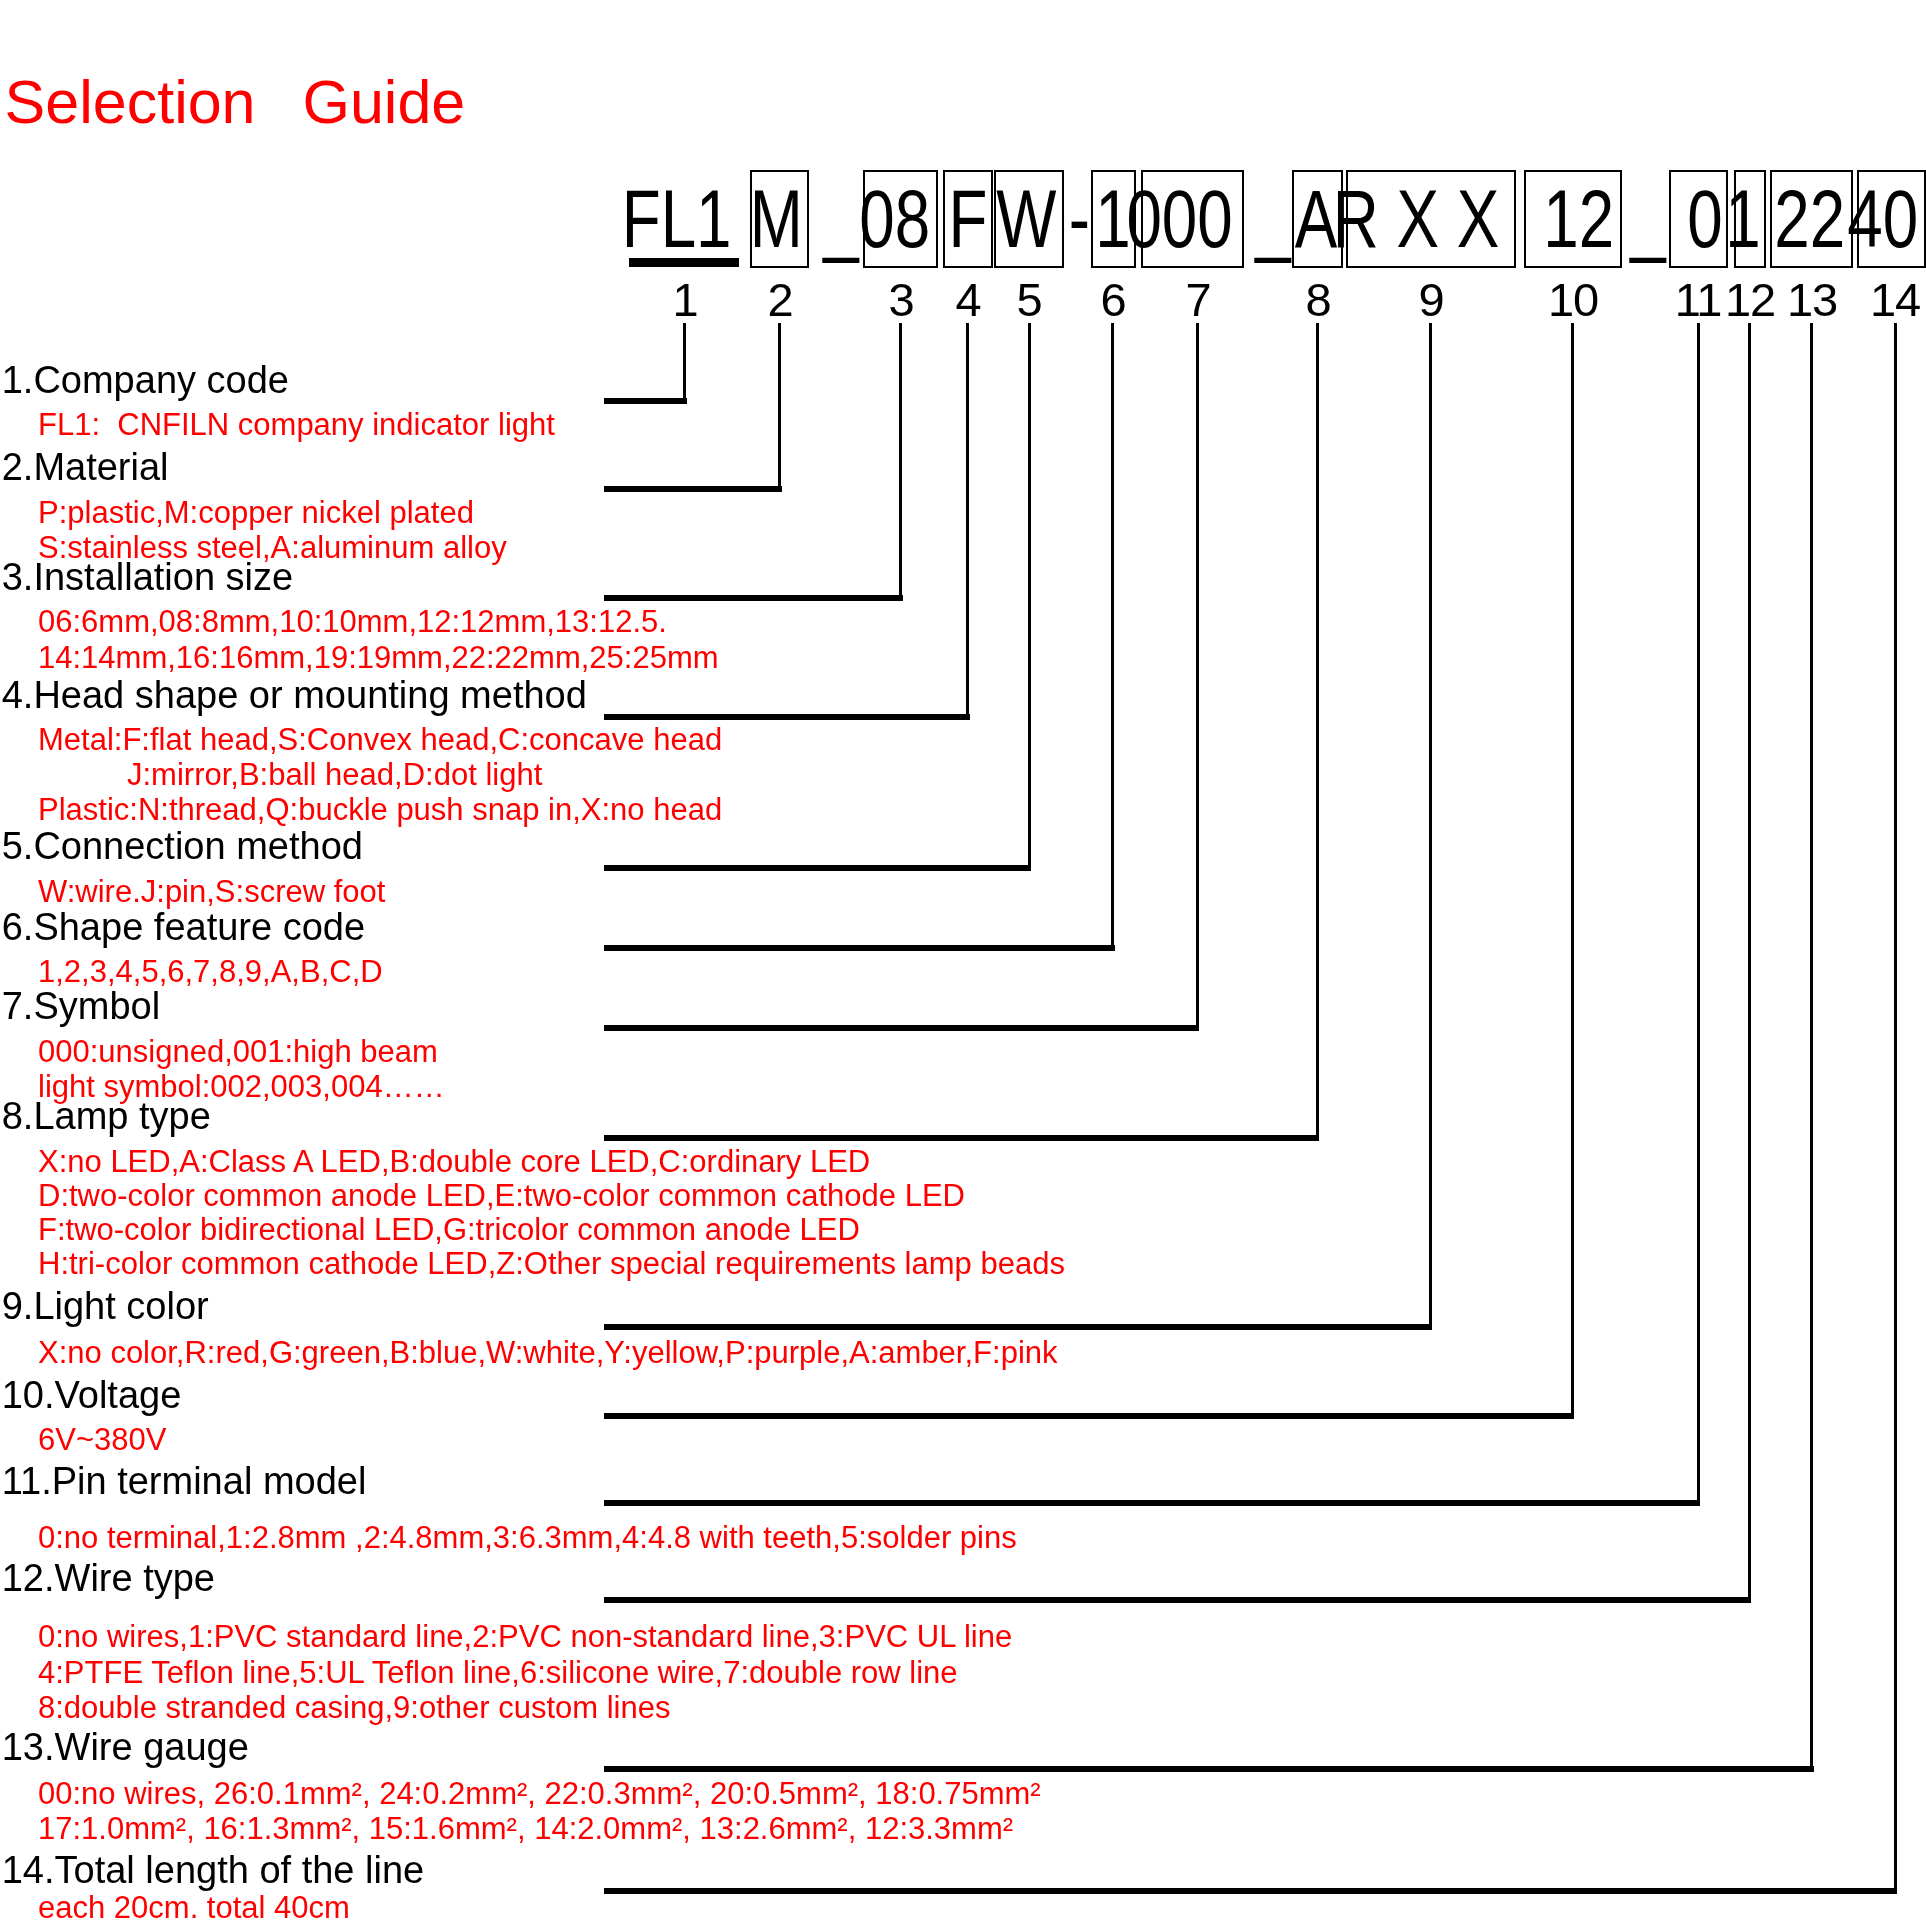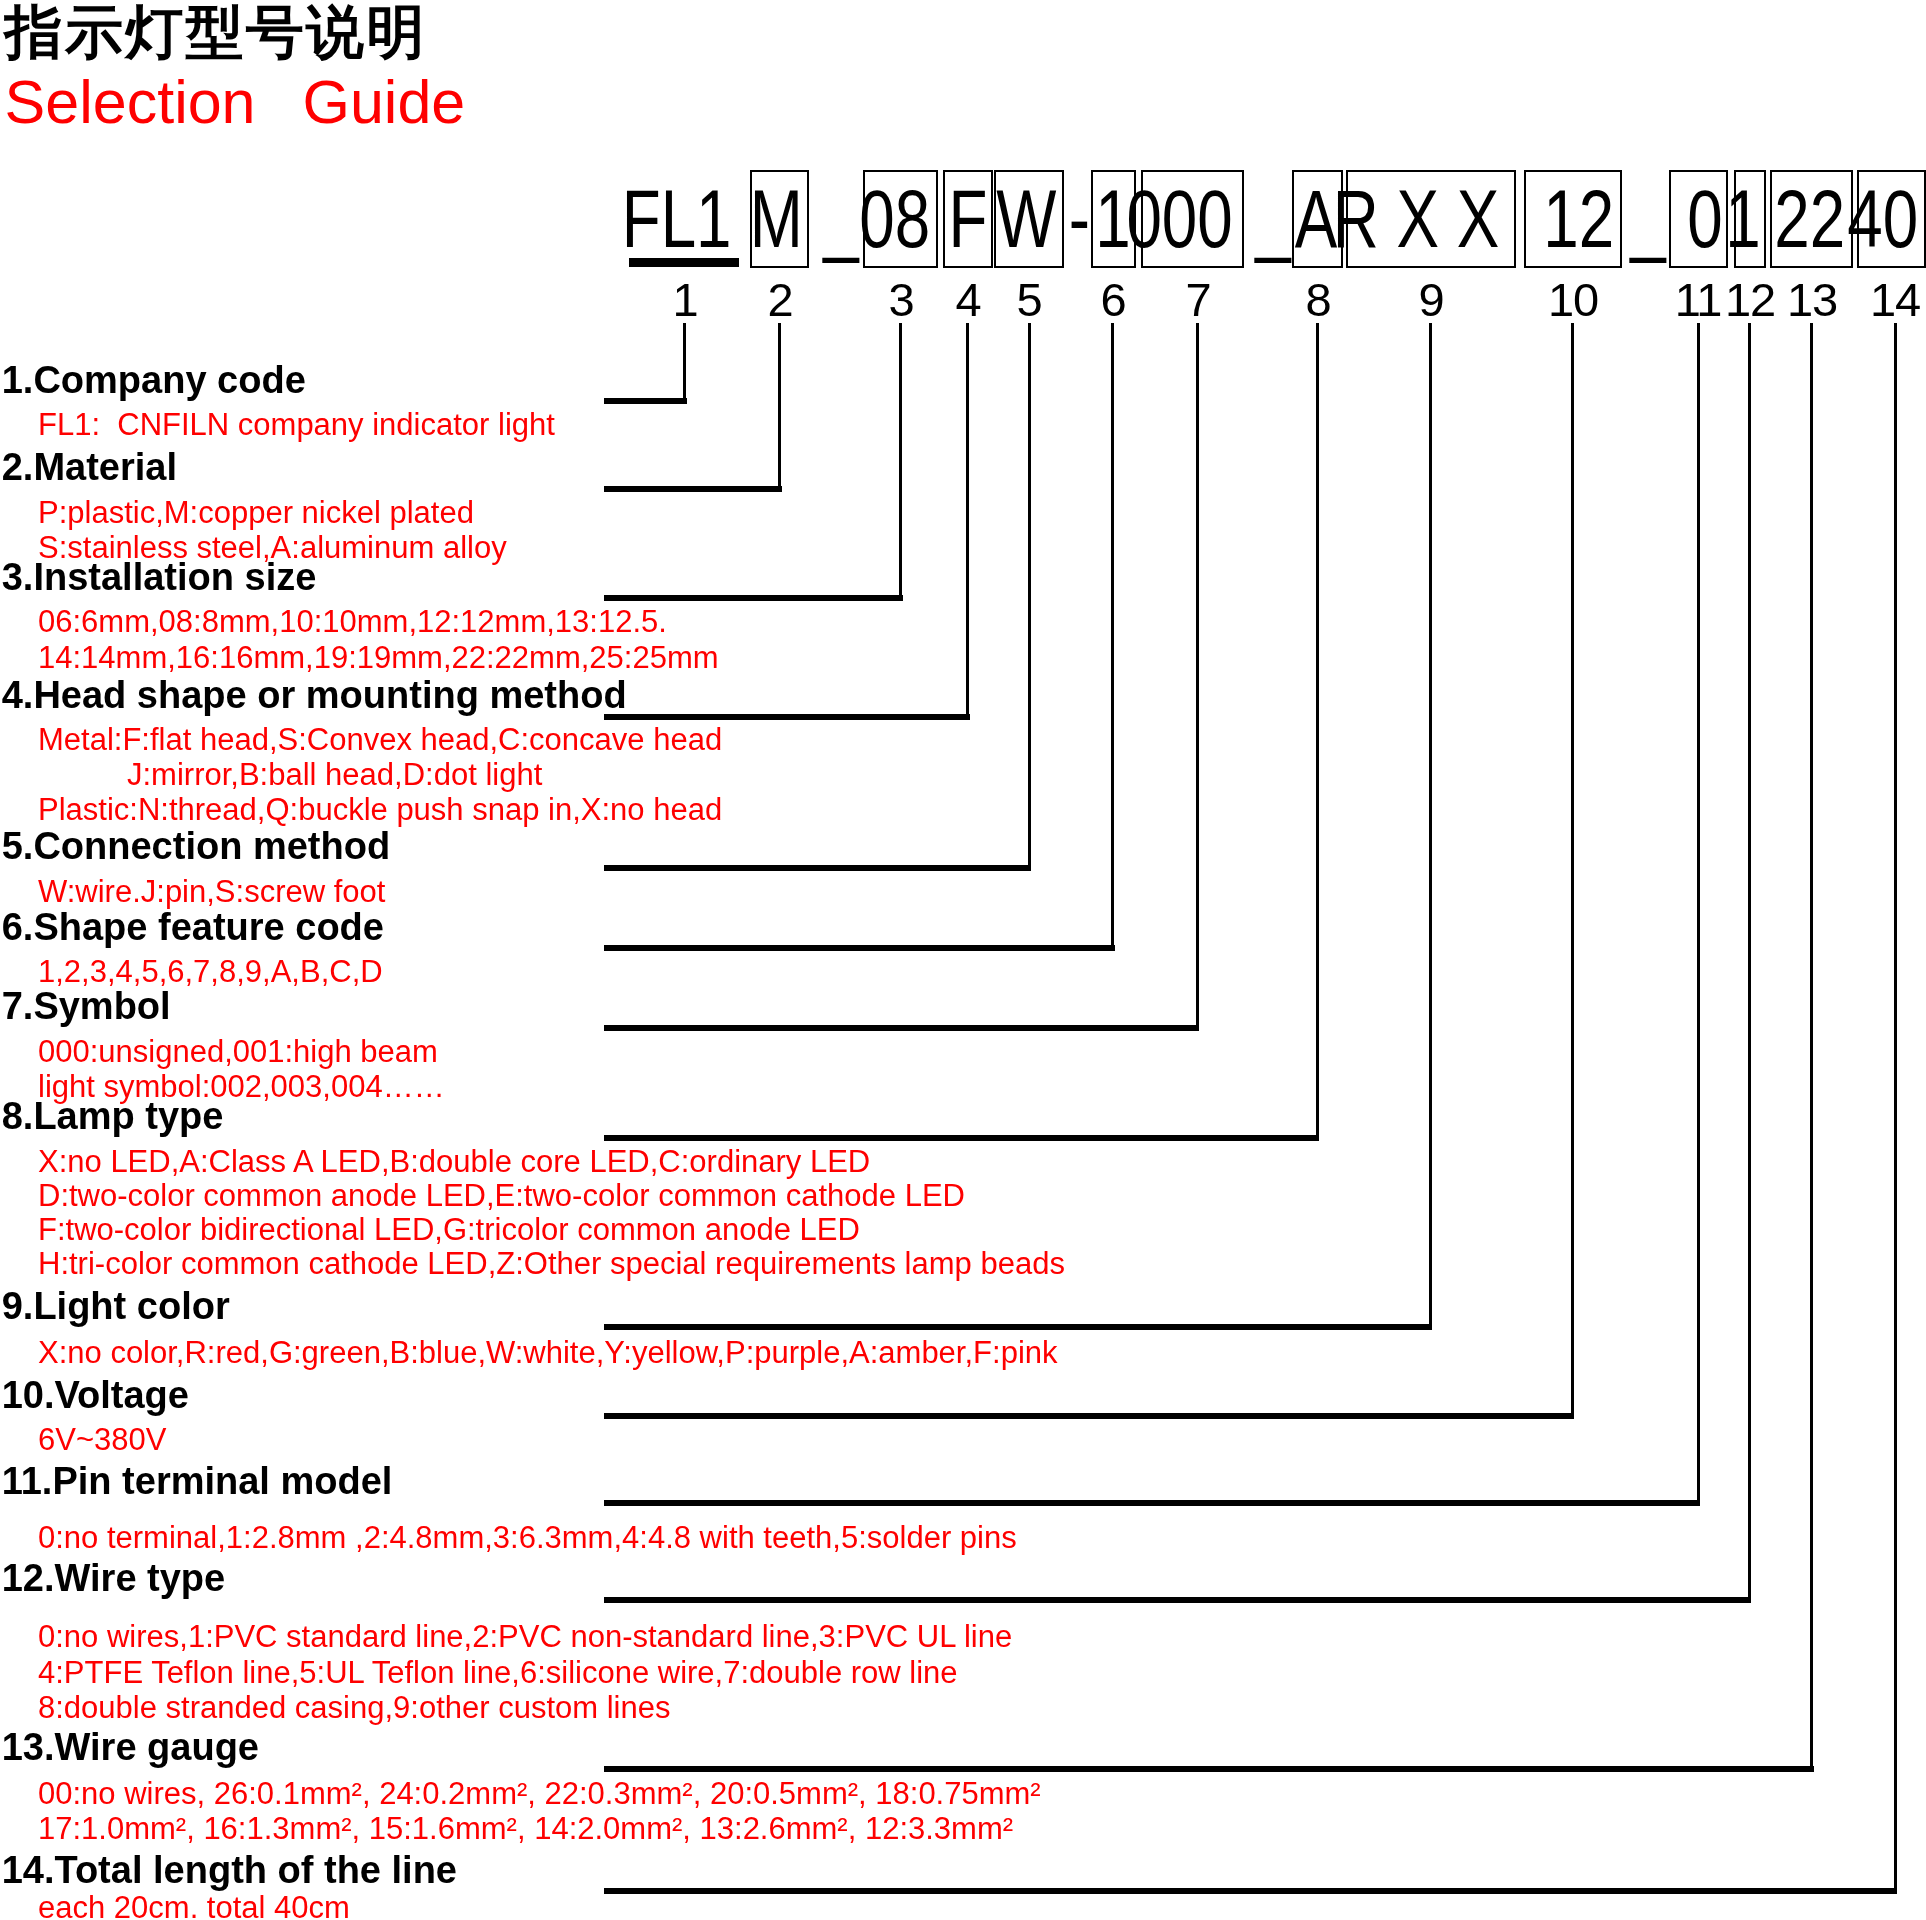--- a/index.html
+++ b/index.html
@@ -25,33 +25,32 @@
   .seg-text { font-size:75px; white-space:pre; transform:scale(0.85,1.08); transform-origin:center; }
   .fl1-underline { position:absolute; background:var(--ink); }
   .pos-num {
     position:absolute; top:272px; font-size:47px; letter-spacing:-1.1px;
     transform:translateX(-50%); white-space:pre;
   }
   .vline { position:absolute; width:3.4px; background:var(--ink); }
   .hline { position:absolute; height:5.7px; background:var(--ink); }
   .sec-h {
     position:absolute; left:1.7px; font-size:38px; line-height:41px;
-    color:var(--ink); white-space:pre;font-weight:bold;
+    color:var(--ink); white-space:pre;
   }
   .sec-red {
     position:absolute; left:38px; font-size:31px; line-height:34px;
     color:var(--red); white-space:pre;
   }
 </style>
 </head>
 <body>
 
 <div class="page">
 
-  <div class="title-cn">指示灯型号说明</div>
   <div class="title-en">Selection Guide</div>
 
   <div class="seg-plain" style="left:627px;width:114px">
       <span class="seg-text">FL1</span>
     </div>
   <div class="fl1-underline" style="left:629px;top:258px;width:110px;height:9px"></div>
 
   <div class="seg-box" style="left:750px;width:59px">
       <span class="seg-text">M</span>
     </div>

